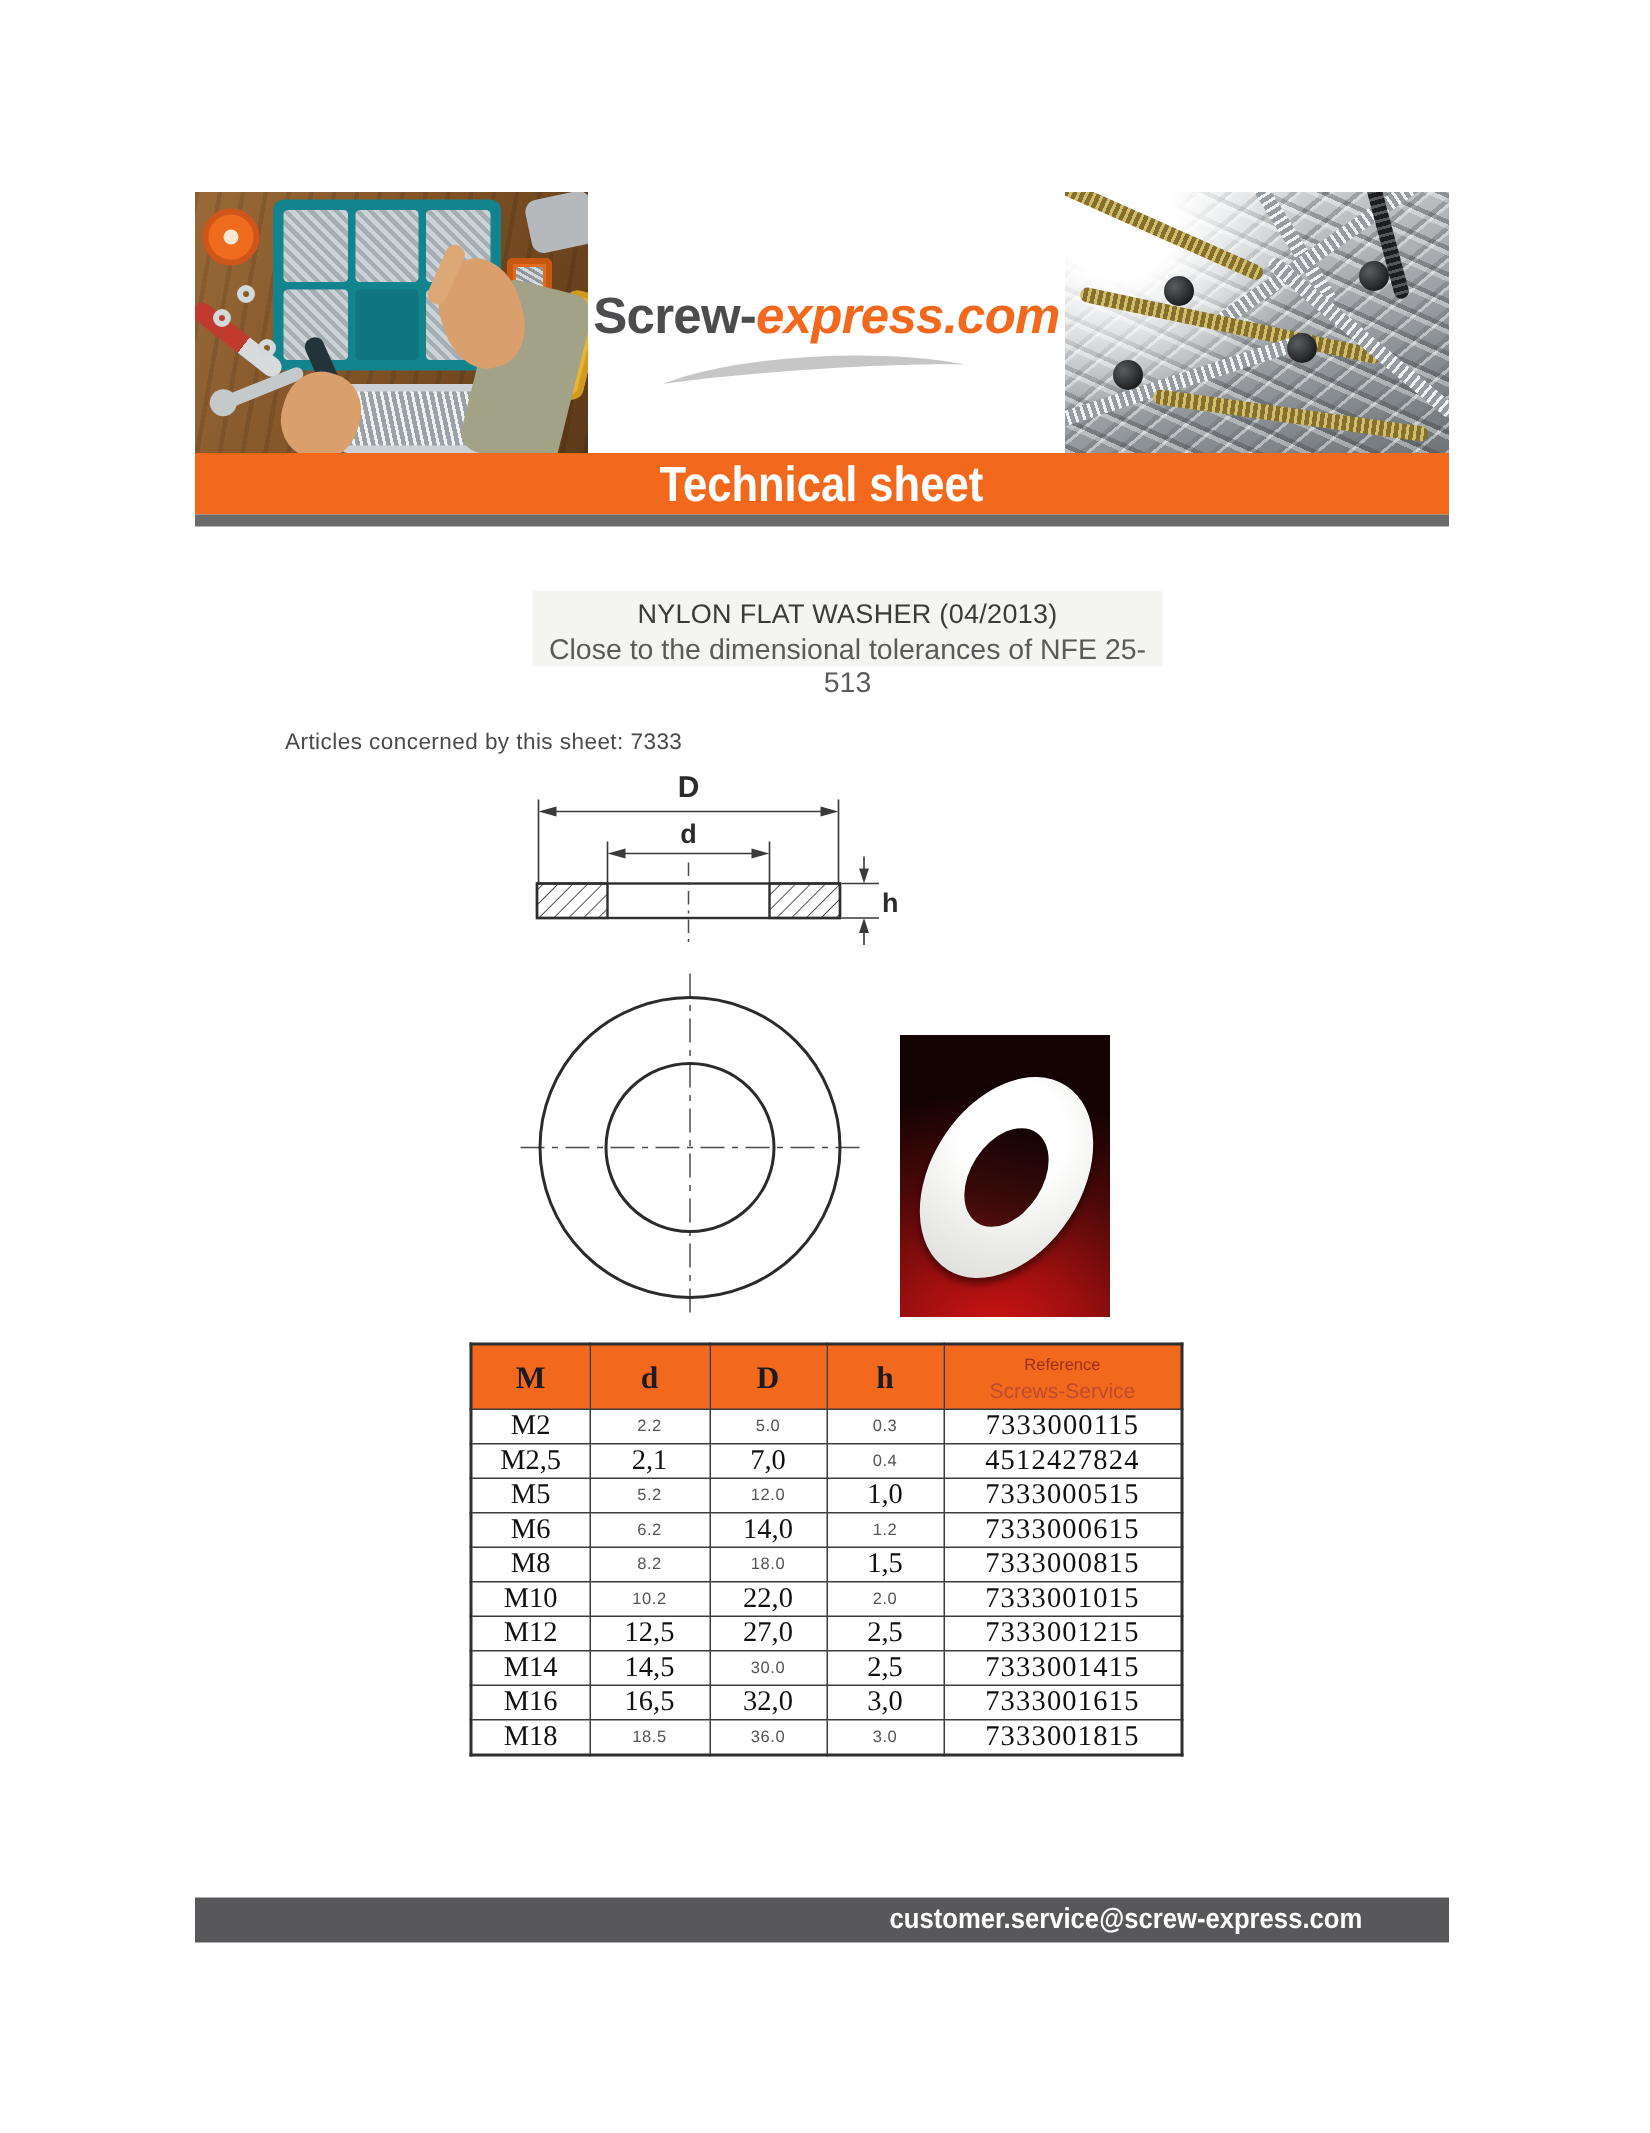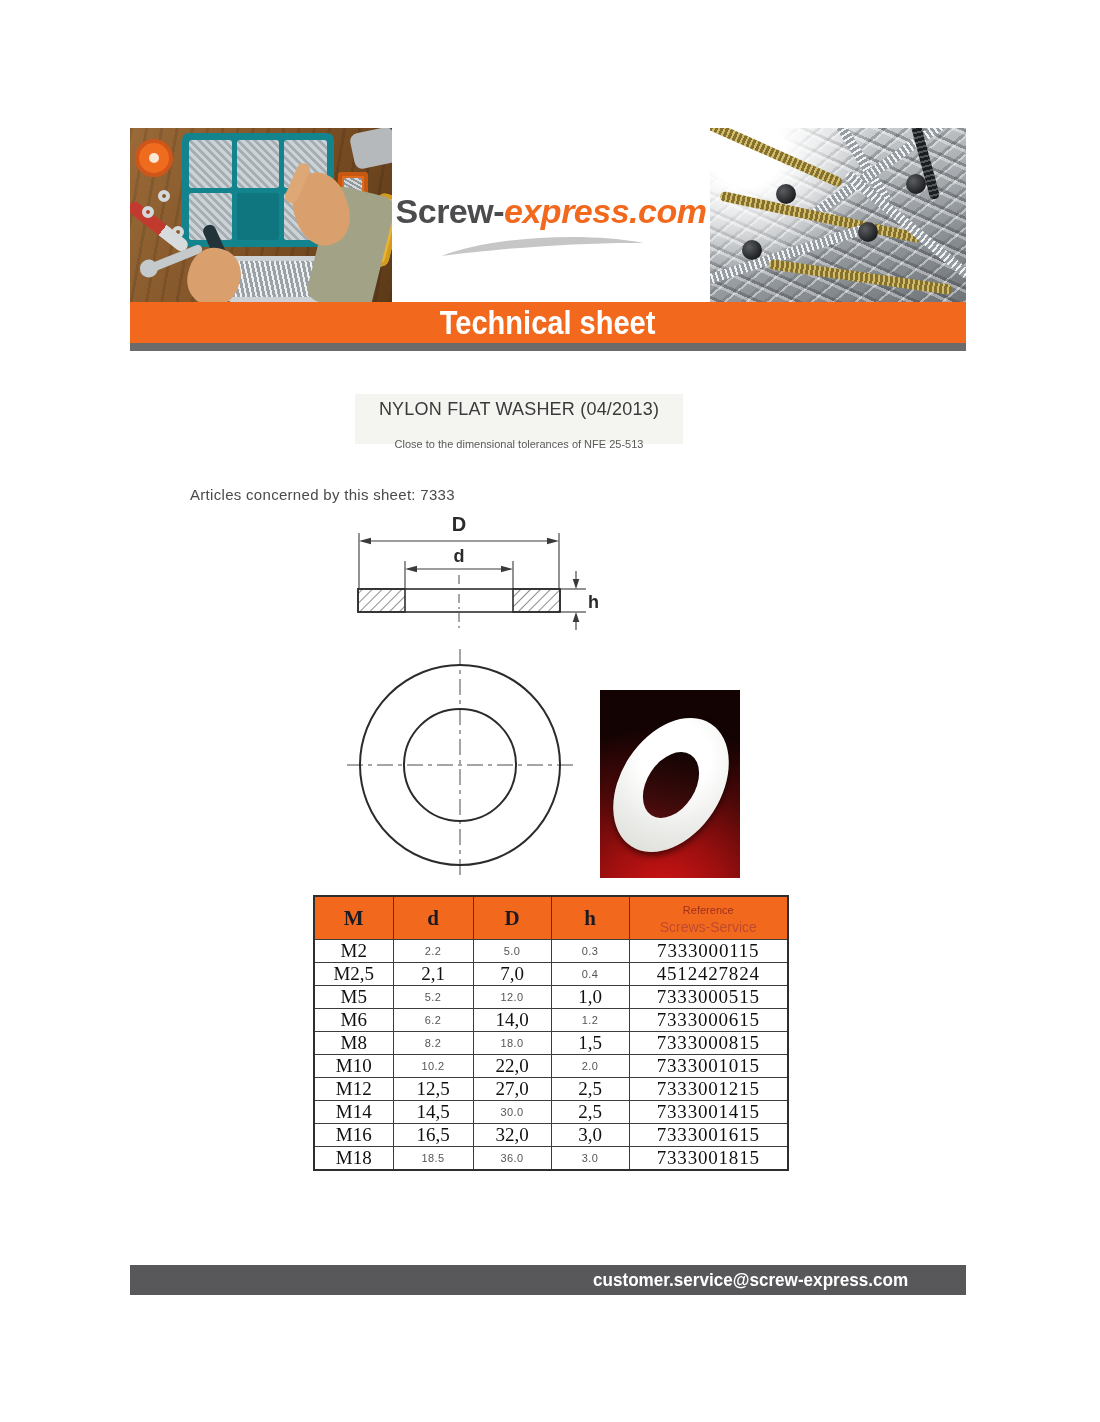--- a/index.html
+++ b/index.html
@@ -76,24 +76,24 @@
 
   
   .banner{position:absolute;left:130px;top:302px;width:836px;height:41px;background:#F2691E;
           color:#fff;text-align:center;line-height:41px;}
   .banner span{display:inline-block;transform:scaleX(.88);font-size:33px;font-weight:bold;letter-spacing:0px;}
   .strip{position:absolute;left:130px;top:343px;width:836px;height:8px;background:#6B6B6B;}
 
   
   .doc-code{position:absolute;left:130px;top:354px;width:836px;text-align:center;
             font-family:"Liberation Serif",serif;font-weight:bold;font-size:23px;color:#ef4444;margin-top:43px;}
-  .subtitle-box{position:absolute;left:355px;top:394px;width:328px;height:50px;background:#f4f4f1;
+  .subtitle-box{position:absolute;left:355px;top:394px;width:420px;height:50px;background:#f4f4f1;
             text-align:center;padding-top:5px;box-sizing:border-box;}
   .product-title{font-size:18px;color:#3a3a3a;letter-spacing:.2px;}
-  .product-subtitle{font-size:11px;color:#5a5a5a;margin-top:18px;}
+  .product-subtitle{font-size:19px;color:#5a5a5a;margin-top:3px;}
   .articles{position:absolute;left:190px;top:486px;font-size:15px;color:#4a4a4a;letter-spacing:.3px;}
 
   
   .drawing-svg{position:absolute;left:340px;top:512px;}
   .circle-svg{position:absolute;left:345px;top:643px;}
   svg text{font-family:"Liberation Sans",sans-serif;font-weight:bold;fill:#2b2b2b;}
 
   
   .washer-photo{position:absolute;left:600px;top:690px;width:140px;height:188px;overflow:hidden;
      background:radial-gradient(150% 95% at 45% 108%,#d31414 0%,#9c0f0f 30%,#4a0808 62%,#140303 92%);}

